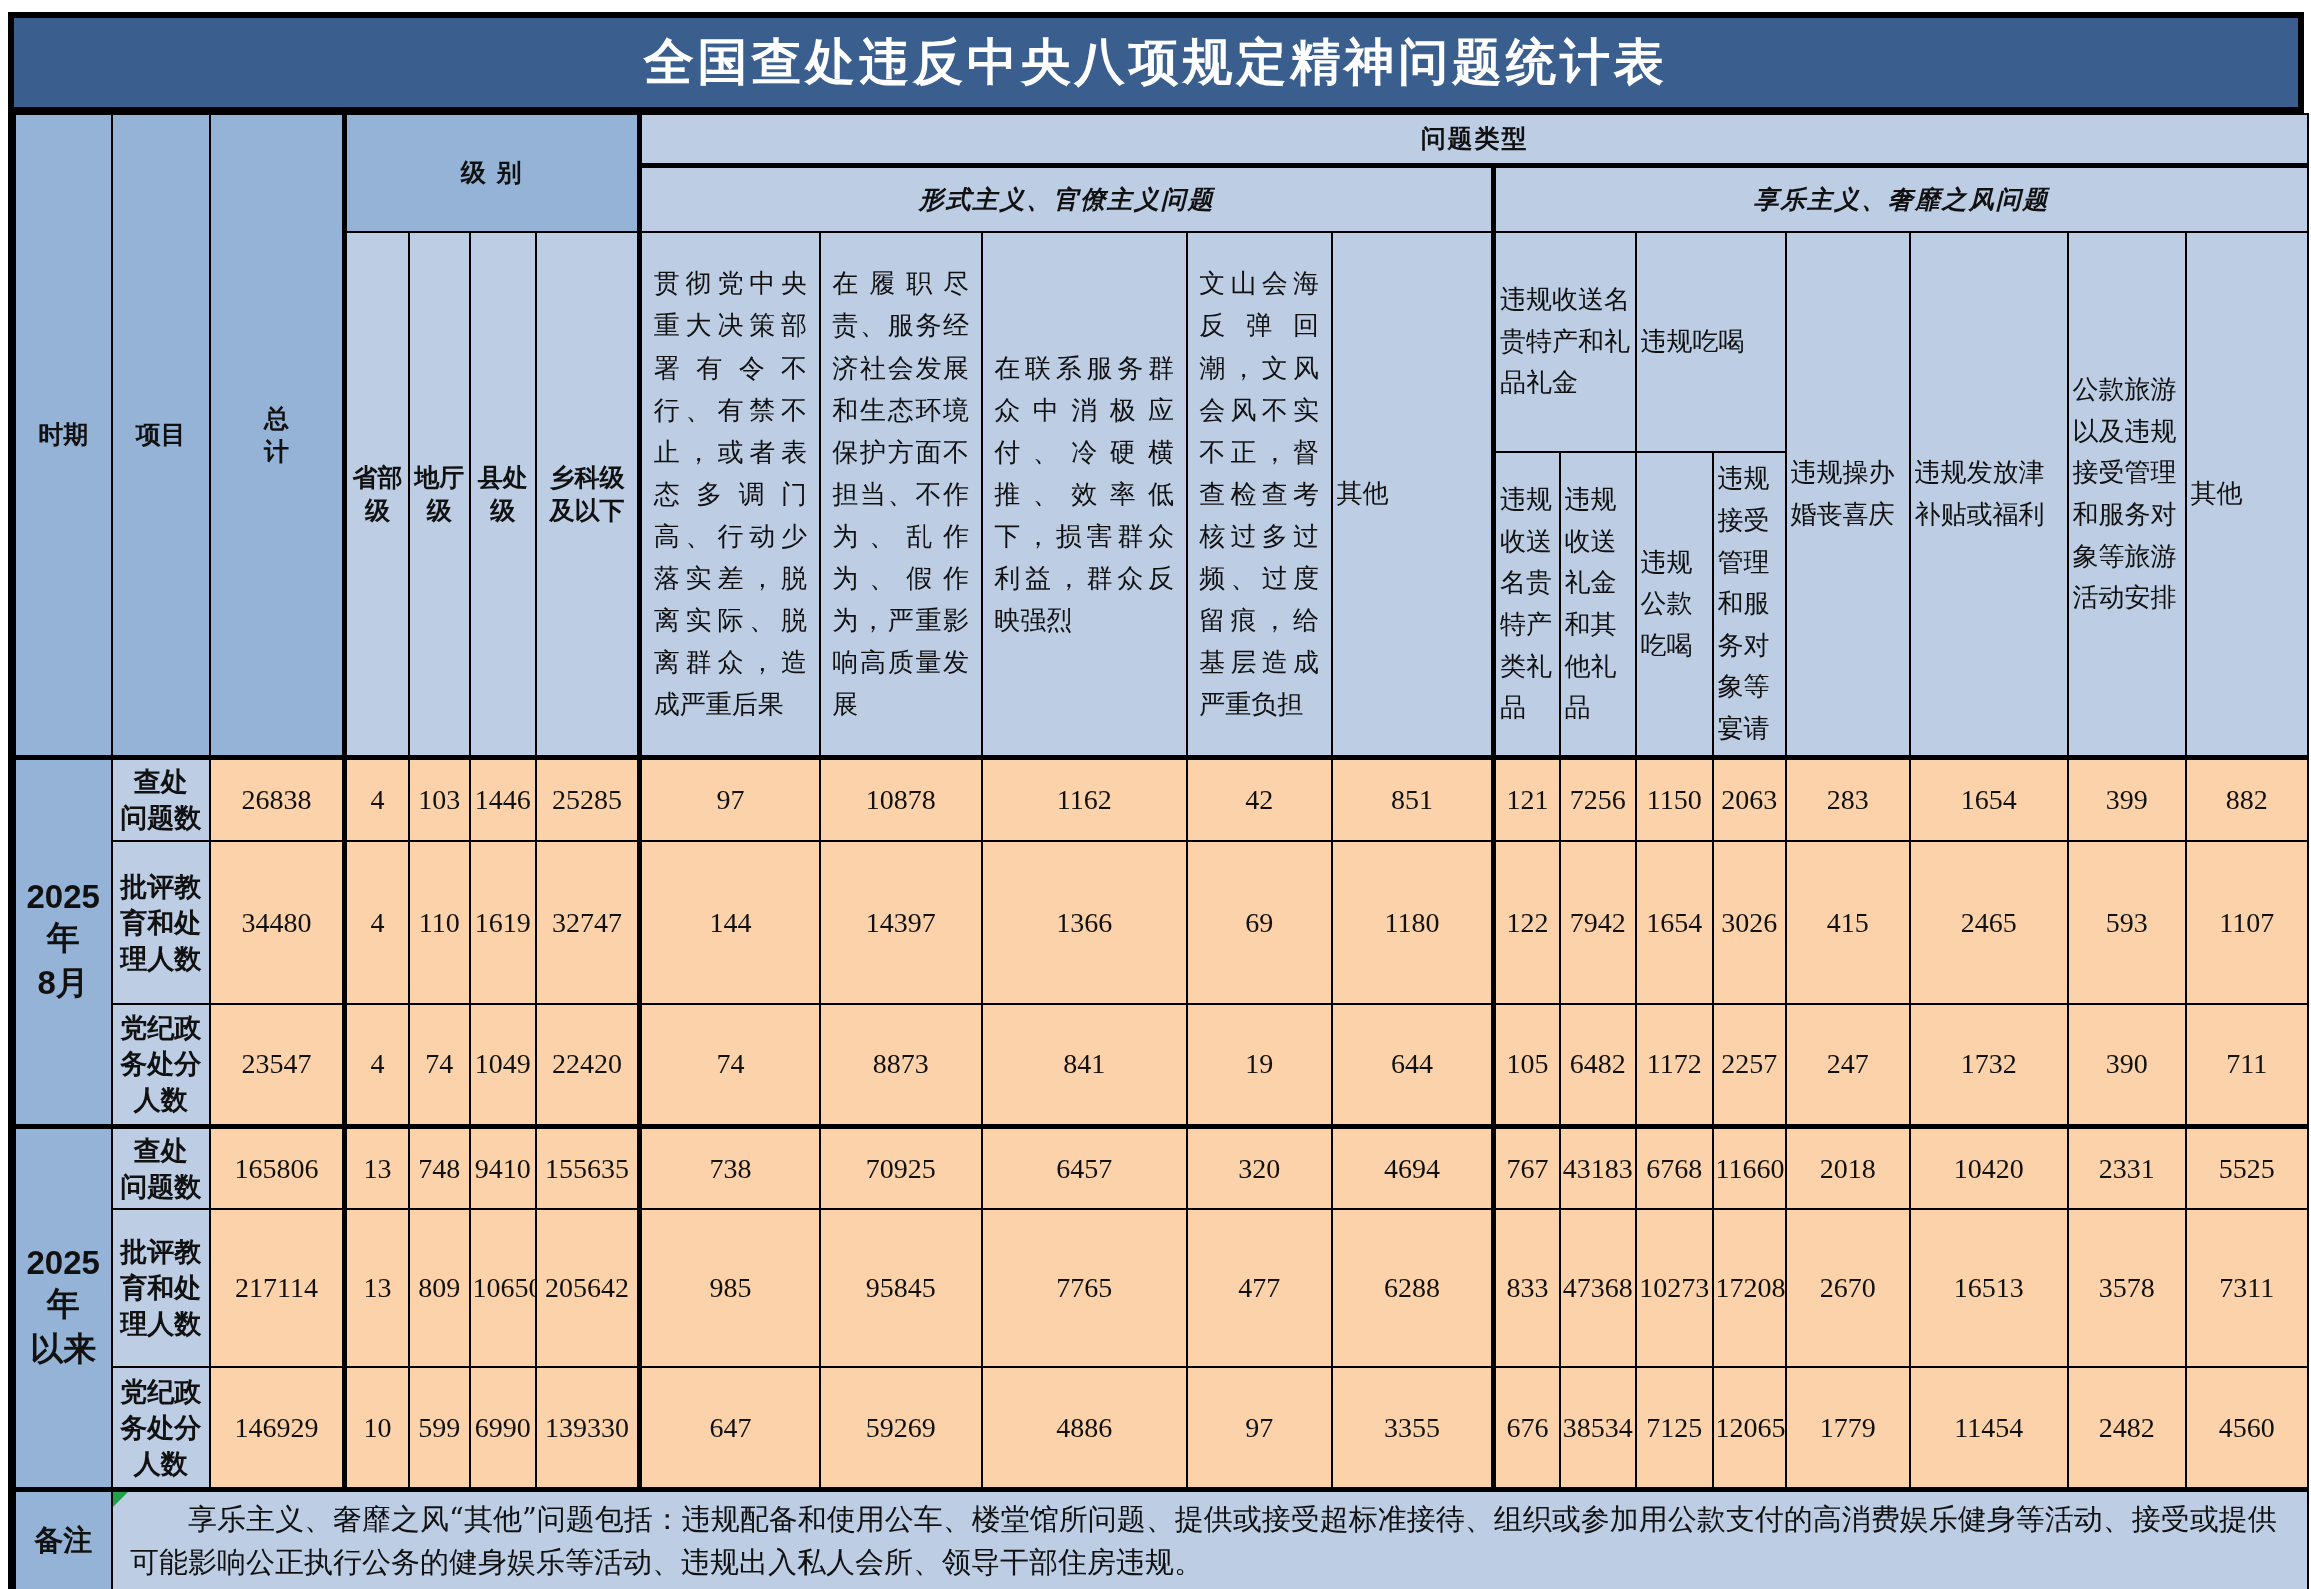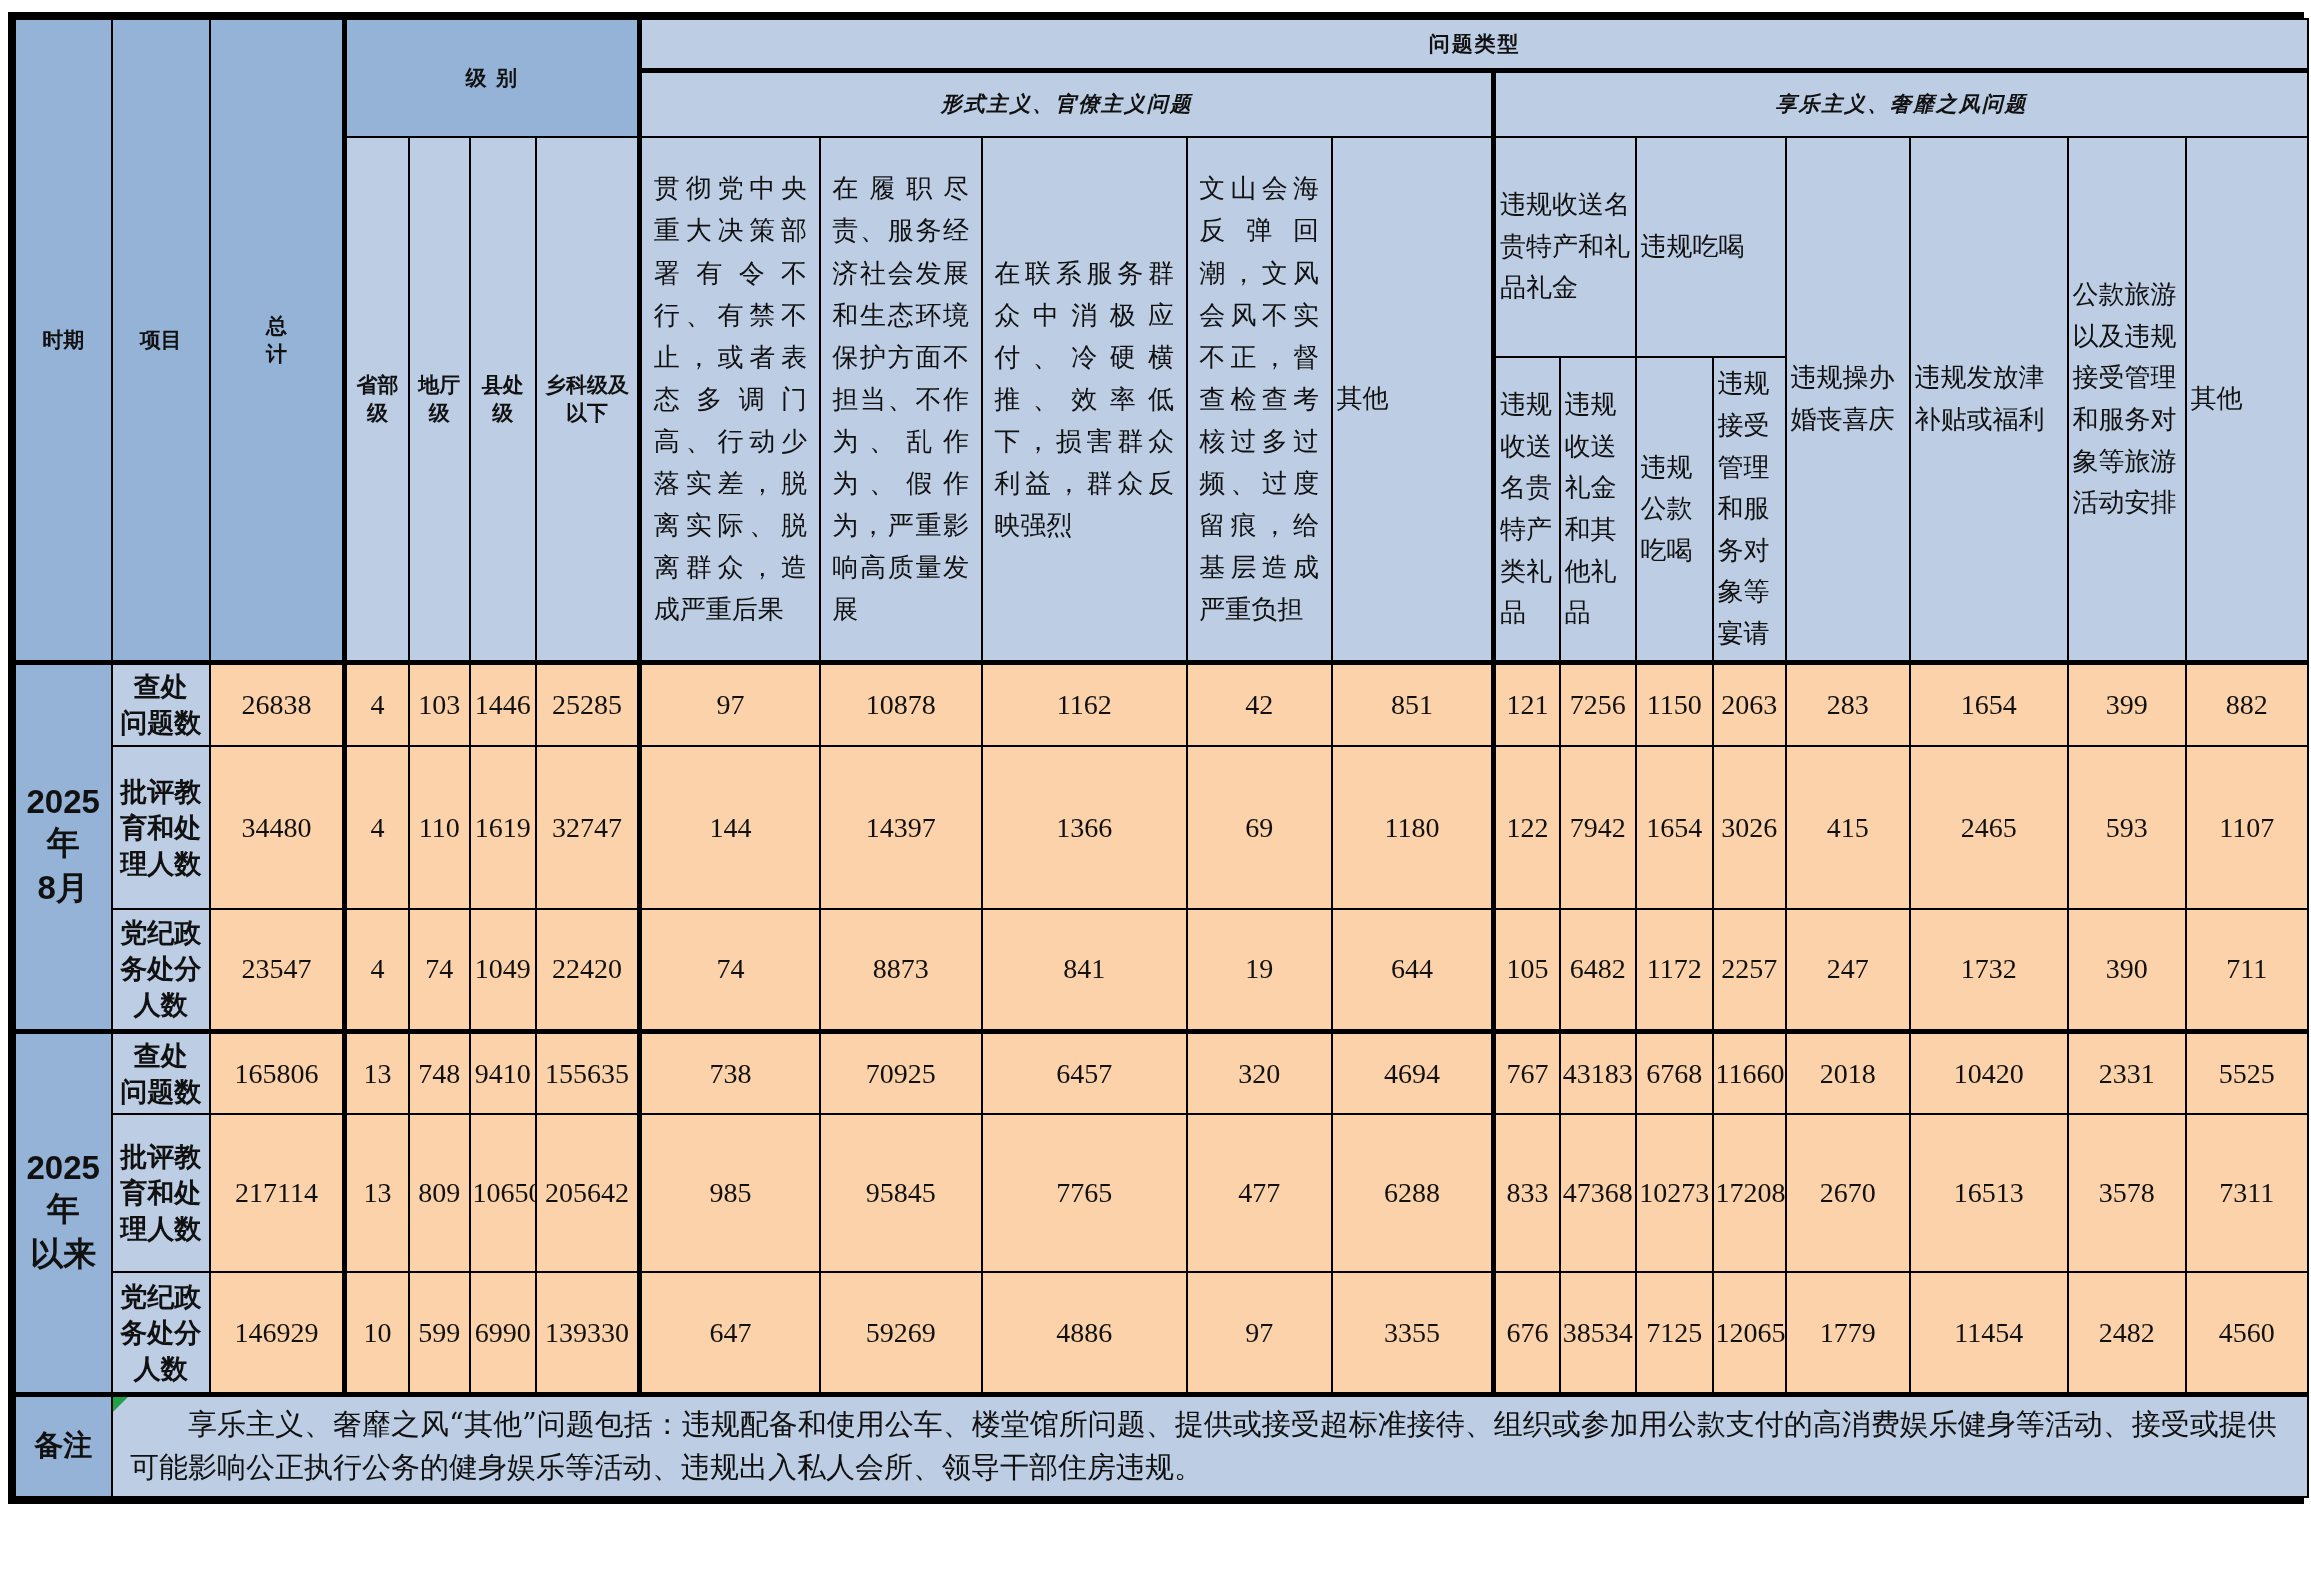--- a/index.html
+++ b/index.html
@@ -11,21 +11,21 @@
   .title-bar{
     height:89px;background:#3A5F8E;color:#fff;
     display:flex;align-items:center;justify-content:center;
     font-family:"DejaVu Serif","Liberation Serif",serif;
     font-weight:bold;font-size:50px;letter-spacing:3.9px;
     border-bottom:6.8px solid #000;
   }
   table{border-collapse:collapse;table-layout:fixed;width:100%;}
   th,td{border:2.9px solid #000;padding:1.9px;vertical-align:middle;text-align:center;
         box-sizing:border-box;overflow:hidden;color:#111;}
-  th{background:#BCCDE4;font-weight:bold;font-size:21px;}
+  th{background:#BCCDE4;font-weight:bold;font-size:25px;}
   .med{background:#95B3D7;}
   .num{background:#FBD2A9;font-family:"Liberation Serif","DejaVu Serif",serif;
        font-weight:normal;font-size:28px;}
   .longhead{
     font-family:"DejaVu Serif","Liberation Serif",serif;font-weight:normal;
     font-size:26px;line-height:1.62;text-align:justify;padding:9.7px 11.6px;
   }
   .subhead{
     font-family:"DejaVu Serif","Liberation Serif",serif;font-weight:normal;
     font-size:26px;line-height:1.6;padding:5.8px 3.9px;text-align:left;
@@ -48,20 +48,21 @@
   }
   .corner-marker{
     position:absolute;left:0;top:0;width:0;height:0;
     border-top:15.4px solid #21A14A;border-right:15.4px solid transparent;
   }
 </style>
 </head>
 <body>
 
 <div class="frame">
+  <div class="title-bar">全国查处违反中央八项规定精神问题统计表</div>
 
   <table>
     <colgroup>
       <col style="width:97px">
         <col style="width:98px">
         <col style="width:135px">
       <col style="width:64px">
         <col style="width:61px">
         <col style="width:66px">
         <col style="width:104px">

